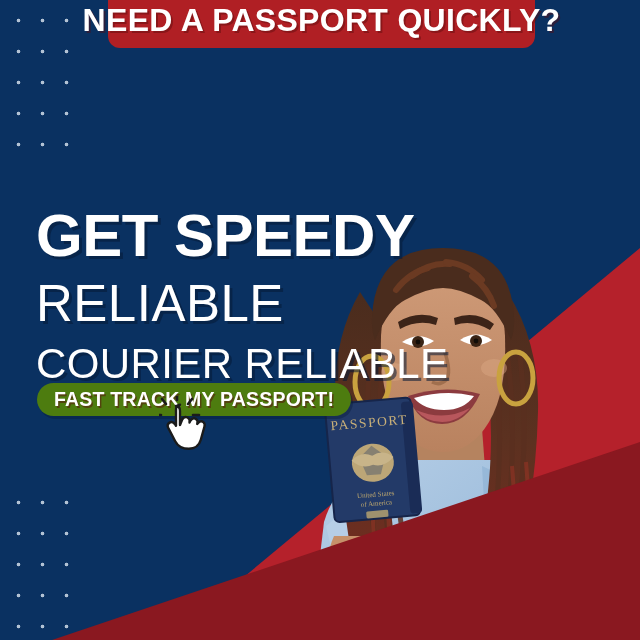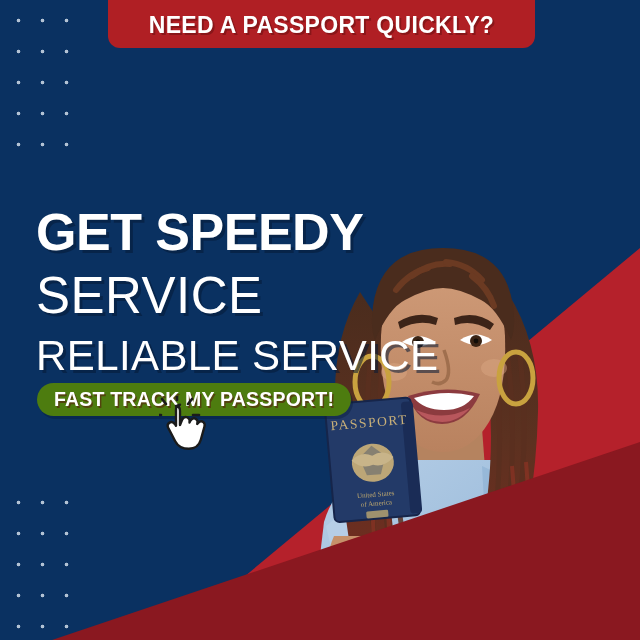--- a/index.html
+++ b/index.html
@@ -53,36 +53,36 @@
     left:108px; top:-14px;
     width:427px; height:62px;
     background:#b01f24;
     border-radius:0 0 12px 12px;
     z-index:7;
     display:flex; align-items:flex-end; justify-content:center;
     padding-bottom:9px;
   }
   #top-banner-text {
     color:#ffffff;
-    font-size:23px;
+    font-size:32px;
     font-weight:bold;
     letter-spacing:0.3px;
     white-space:nowrap;
     text-shadow:2px 2px 0 rgba(90,10,14,0.45);
   }
 
   
   #headline { position:absolute; left:36px; top:206px; z-index:8; }
   .hl {
     color:#ffffff;
     white-space:nowrap;
     text-shadow:3px 3px 0 rgba(5,25,55,0.55);
     line-height:1;
   }
-  #hl-1 { font-size:52px; font-weight:bold; letter-spacing:-0.5px; }
+  #hl-1 { font-size:60px; font-weight:bold; letter-spacing:-0.5px; }
   #hl-2 { font-size:51px; font-weight:400; letter-spacing:0.5px; margin-top:12px; }
   #hl-3 { font-size:42px; font-weight:400; letter-spacing:0.4px; margin-top:14px; }
 
   
   #cta {
     position:absolute;
     left:37px; top:383px;
     height:33px;
     background:#4d7c0f;
     border-radius:17px;
@@ -252,22 +252,22 @@
       <polygon points="640,442 640,640 52,640" fill="#8a1820"></polygon>
     </svg>
   </div>
 
   <div id="top-banner">
     <span id="top-banner-text">NEED A PASSPORT QUICKLY?</span>
   </div>
 
   <div id="headline">
     <div class="hl" id="hl-1">GET SPEEDY</div>
-    <div class="hl" id="hl-2">SERVICE</div>
-    <div class="hl" id="hl-3">RELIABLE SERVICE</div>
+    <div class="hl" id="hl-2">RELIABLE</div>
+    <div class="hl" id="hl-3">COURIER RELIABLE</div>
   </div>
 
   <div id="cta">
     <span id="cta-text">FAST TRACK MY PASSPORT!</span>
   </div>
 
   <div id="click-cursor">
     <svg viewBox="0 0 52 54" xmlns="http://www.w3.org/2000/svg">
 
       <g stroke="#1b1b1b" stroke-width="2.6" stroke-linecap="round">

